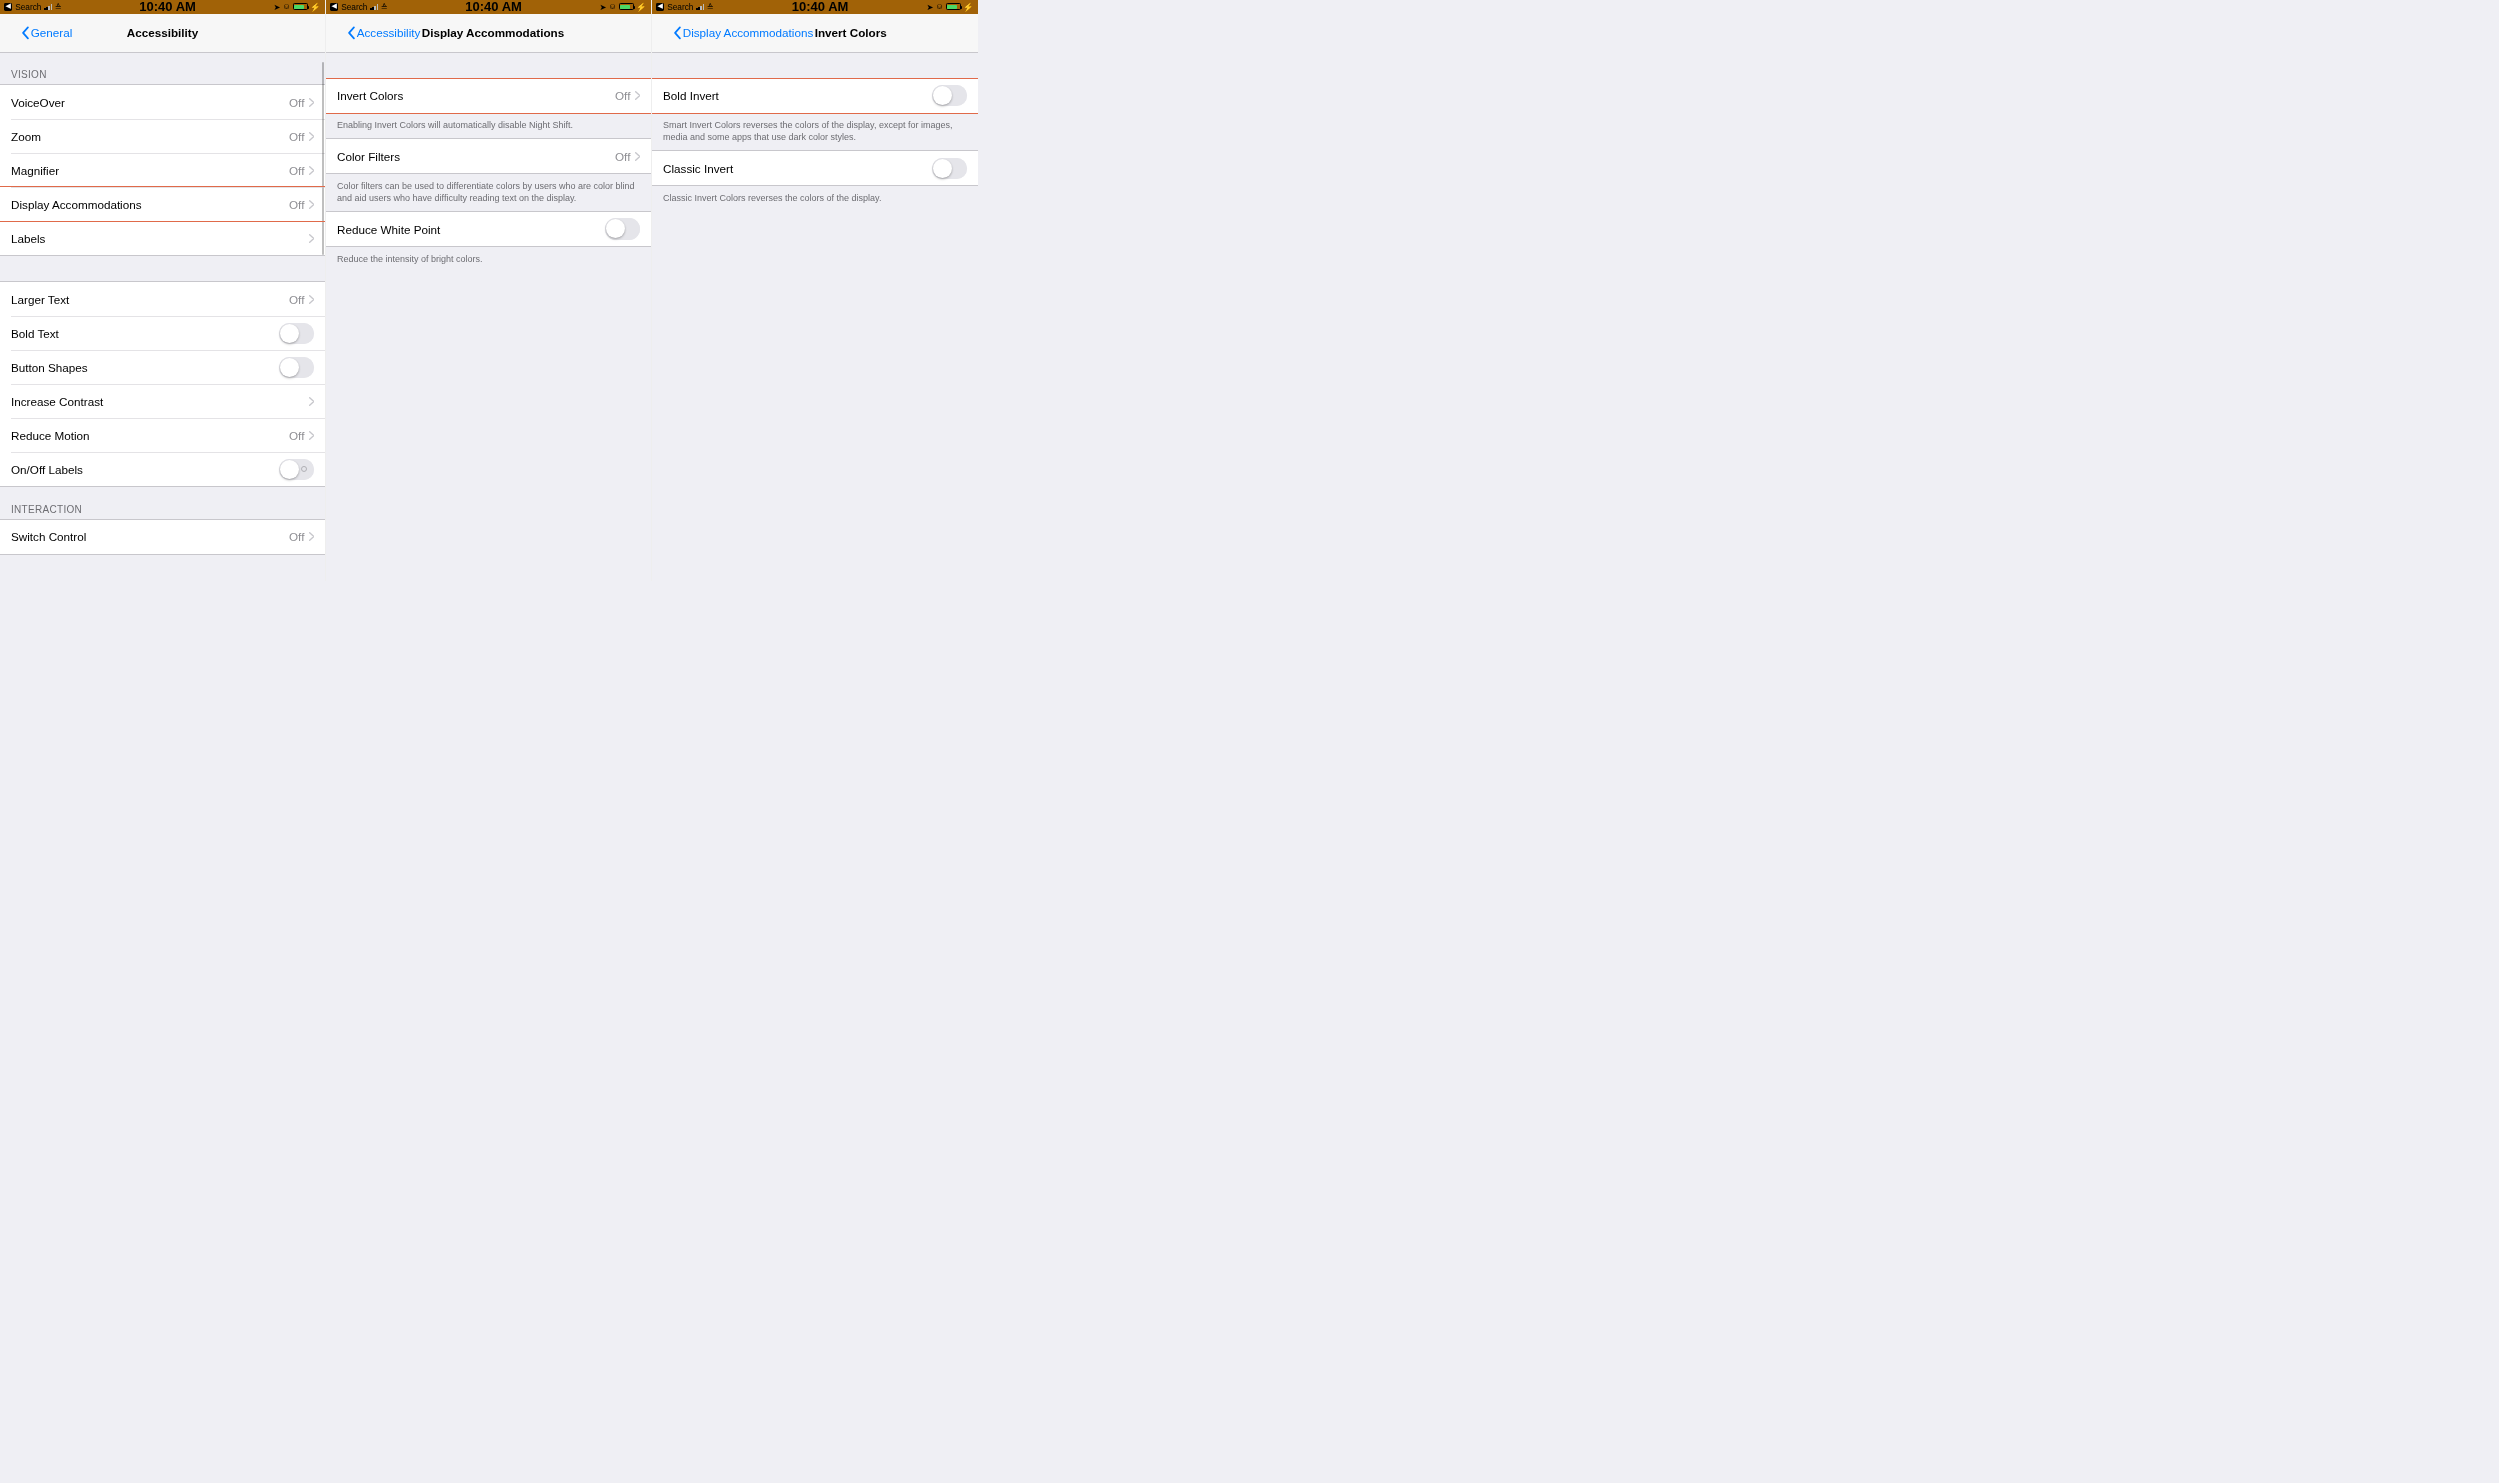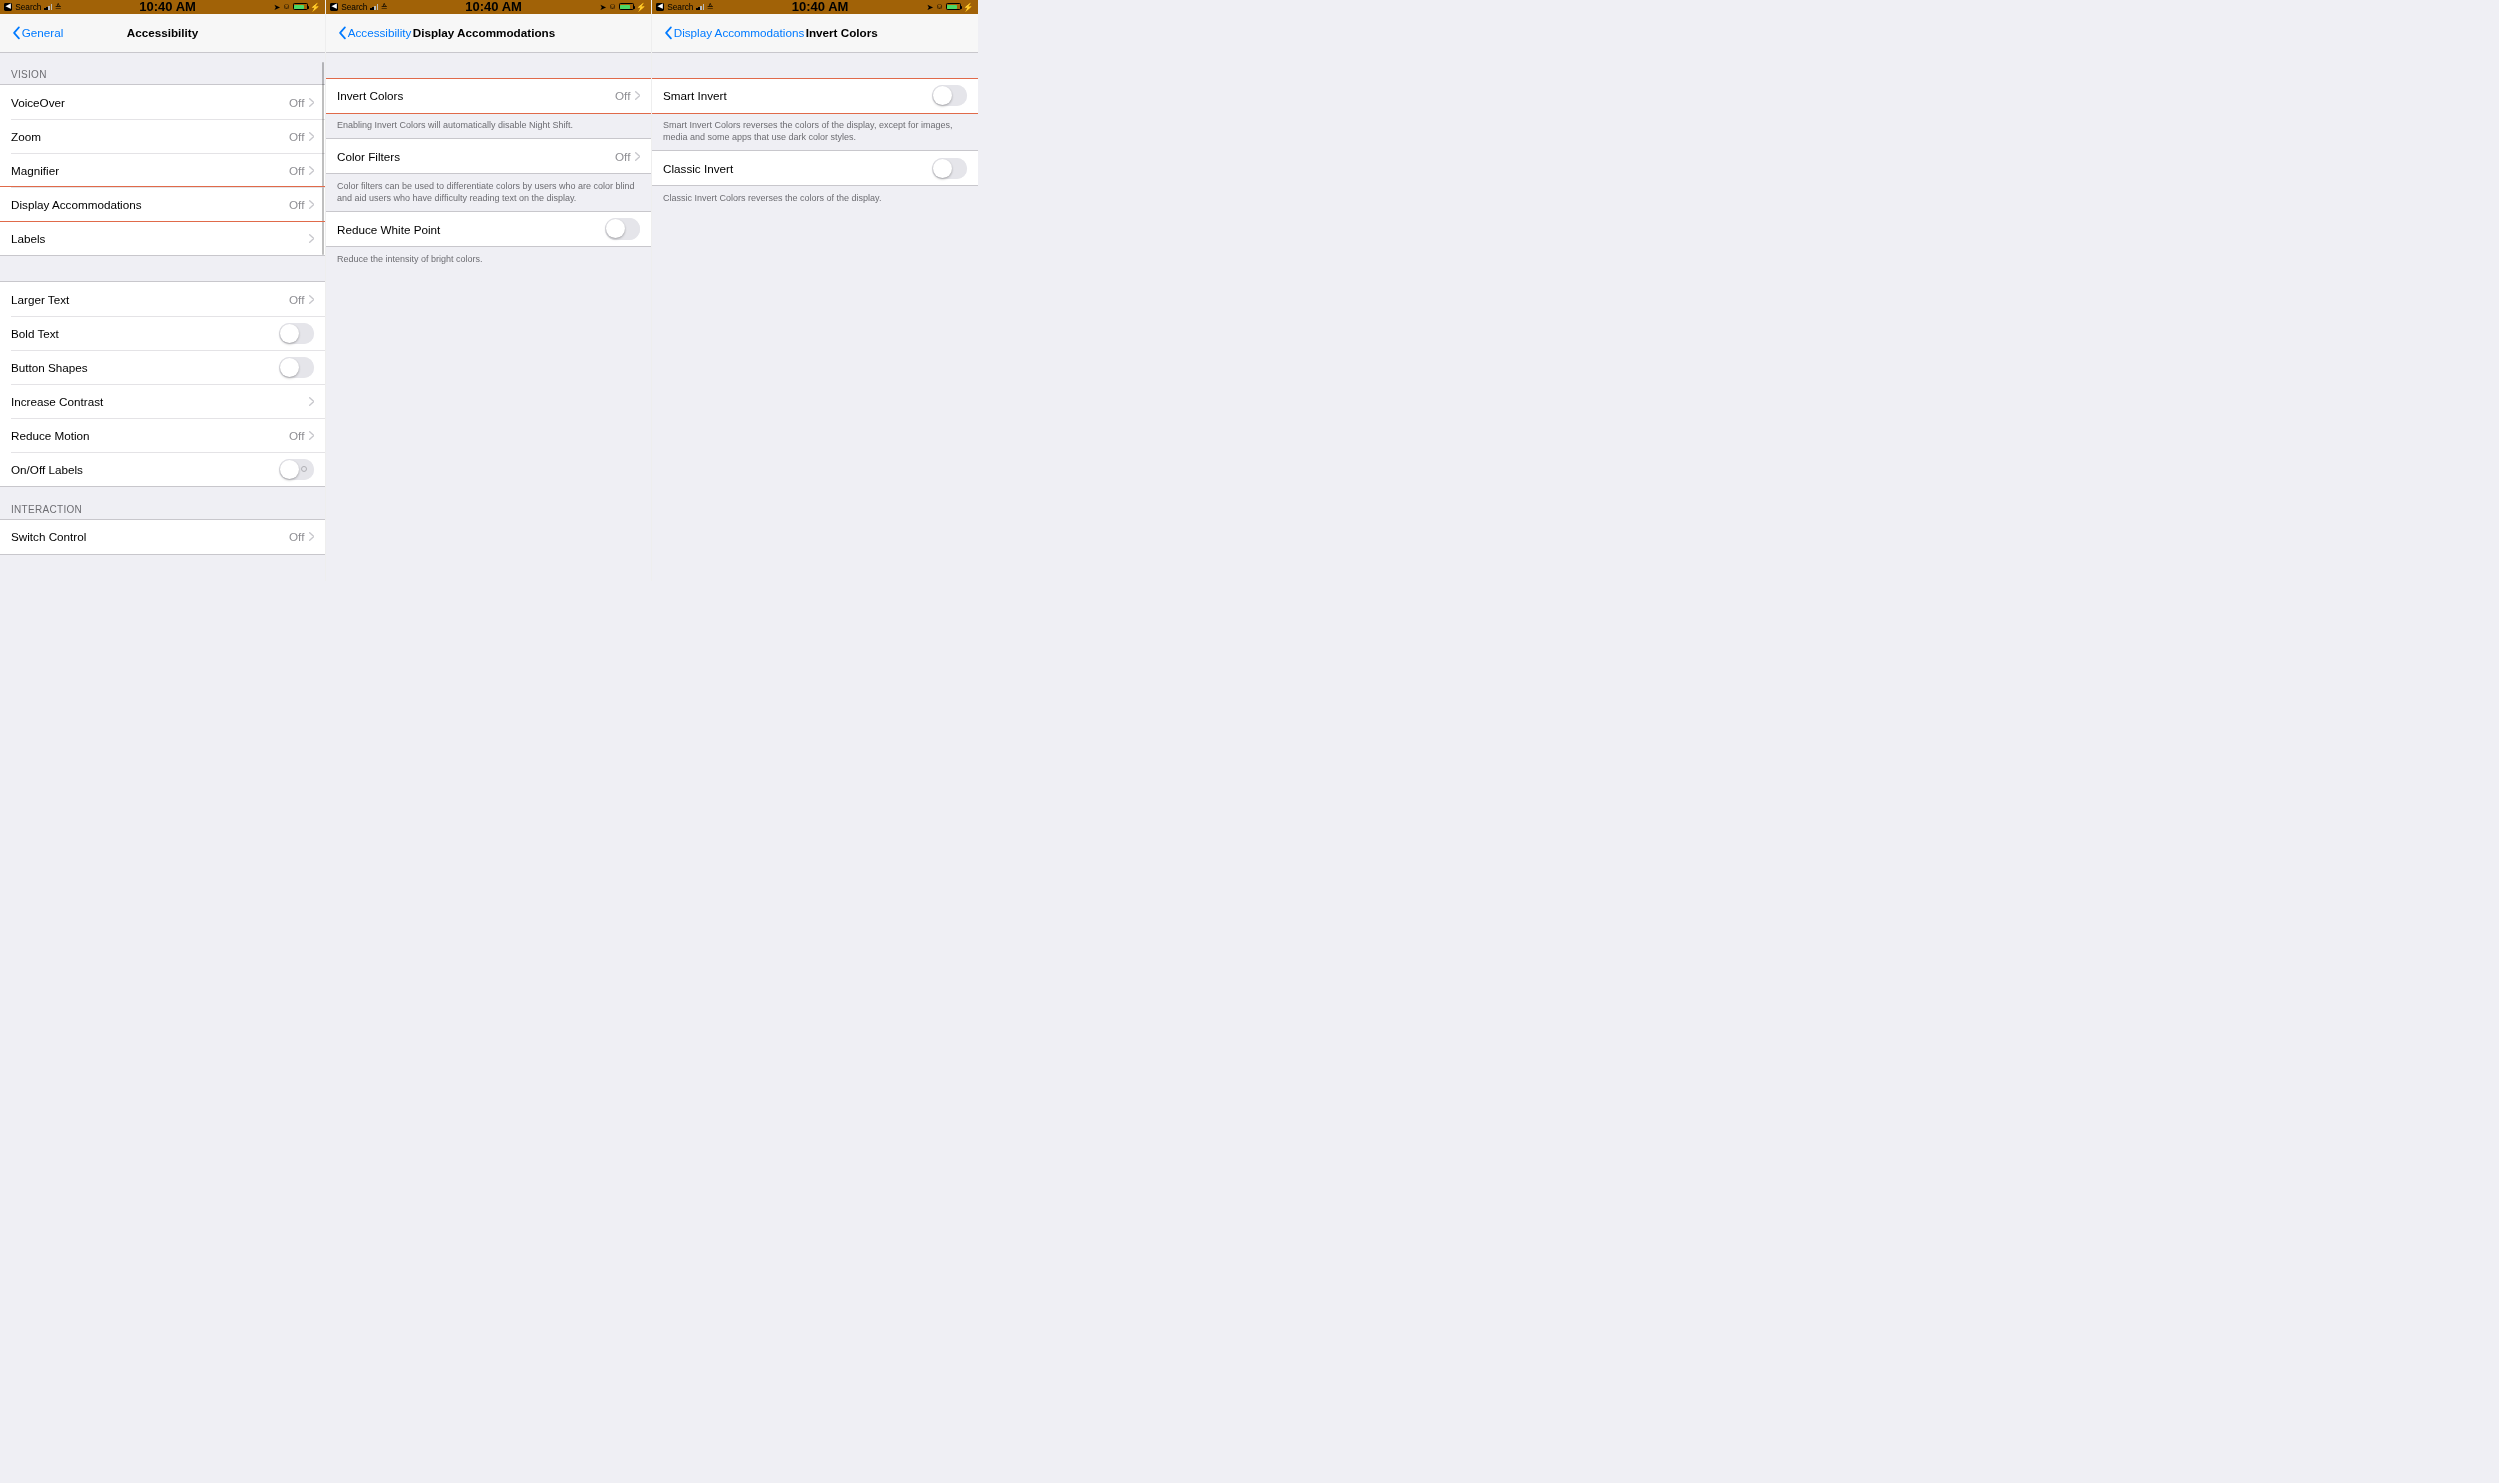--- a/index.html
+++ b/index.html
@@ -59,21 +59,21 @@
   .sb-battery-fill{ position:absolute; left:0.7px; top:0.7px; bottom:0.7px; width:70%; background:#4cd964; border-radius:0.7px;}
 
   
   .nav-bar {
     height: 39px;
     background: #f7f7f7;
     border-bottom: 0.7px solid #c8c7cc;
     display:flex;
     align-items:center;
     position:relative;
-    padding: 0 12px;
+    padding: 0 21px;
   }
   .nav-back {
     display:flex; align-items:center; color:#007aff; font-size:11.7px;
     gap:1.4px;
   }
   .nav-back svg { width:8.3px; height:13.8px; }
   .nav-title {
     font-weight:600; font-size:11.7px; color:#000;
   }
   .nav-title.centered {
@@ -397,21 +397,21 @@
           </svg>
       <span>Display Accommodations</span>
     </div>
     <div class="nav-title inline">Invert Colors</div>
   </div>
 
   <div class="content">
     <div class="group-spacer"></div>
     <div class="list">
       <div class="row highlighted">
-        <span class="row-label">Smart Invert</span>
+        <span class="row-label">Bold Invert</span>
         <span class="toggle">
               <span class="toggle-knob"></span>
             </span>
       </div>
     </div>
     <div class="group-footer">Smart Invert Colors reverses the colors of the display, except for images, media and some apps that use dark color styles.</div>
 
     <div class="list">
       <div class="row">
         <span class="row-label">Classic Invert</span>

